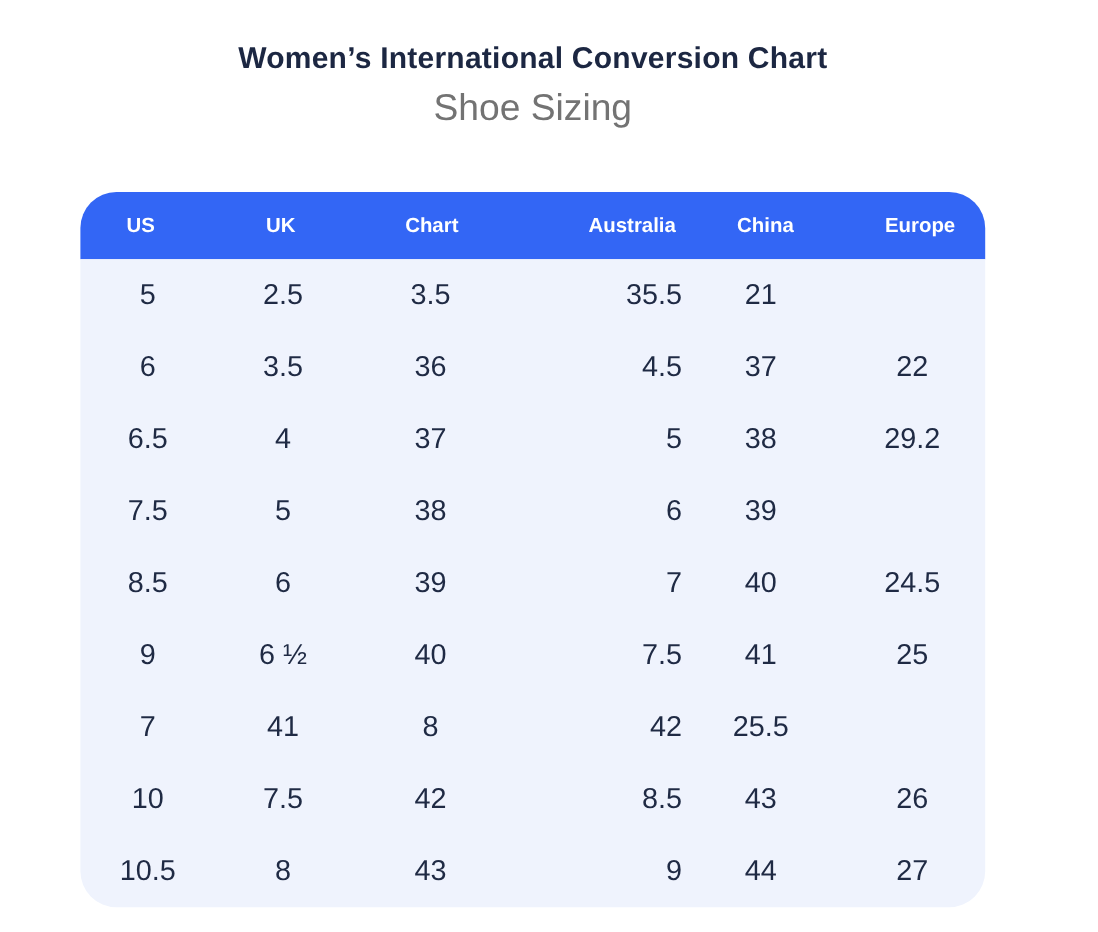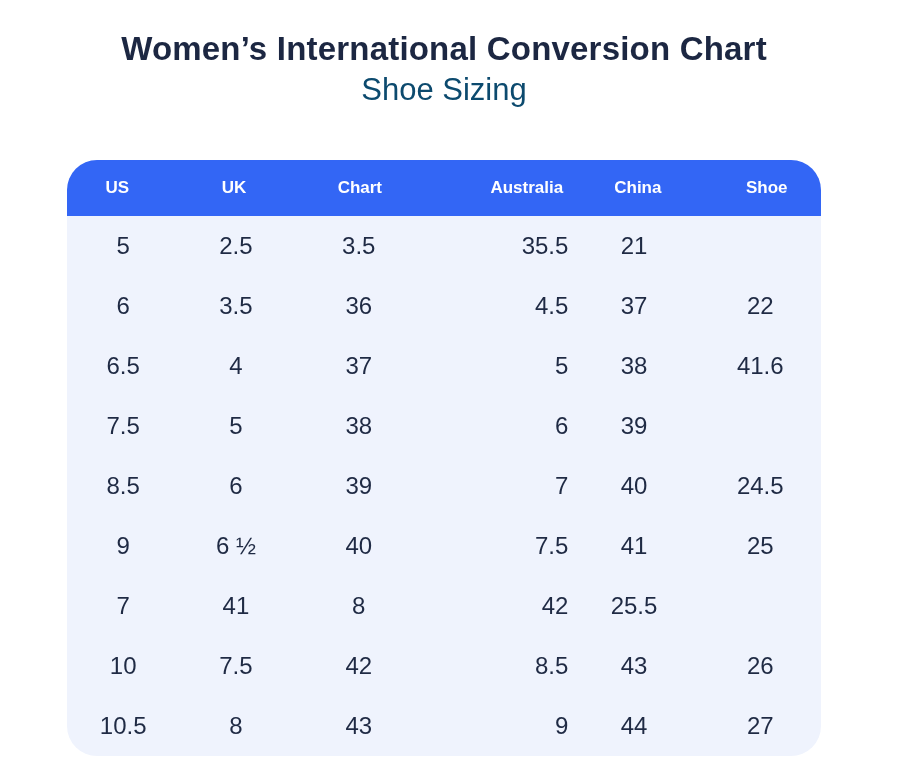--- a/index.html
+++ b/index.html
@@ -1,21 +1,21 @@
 <!DOCTYPE html>
 <html><head>
 <meta charset="utf-8">
 <style>
   html,body{margin:0;padding:0;background:#ffffff;}
   body{font-family:"Liberation Sans",sans-serif;-webkit-font-smoothing:antialiased;}
   .page{position:relative;width:915px;height:777px;background:#ffffff;overflow:hidden;}
 
   .titles{position:absolute;left:67px;top:28px;width:754px;text-align:center;}
-  .page-title{margin:0;font-size:33px;line-height:42px;font-weight:700;color:#1c2742;letter-spacing:.2px;}
-  .page-subtitle{margin:0;font-size:31px;line-height:40px;font-weight:400;color:#0c4a6e;}
+  .page-title{margin:0;font-size:25px;line-height:42px;font-weight:700;color:#1c2742;letter-spacing:.2px;}
+  .page-subtitle{margin:0;font-size:31px;line-height:40px;font-weight:400;color:#737373;}
 
   .card{position:absolute;left:67px;top:160px;width:754px;}
   .thead{display:flex;align-items:center;height:56px;background:#3366F5;border-radius:30px 30px 0 0;gap:16px;}
   .hcell{color:#ffffff;font-weight:700;font-size:17px;text-align:center;}
   .tbody{background:#EFF3FD;border-radius:0 0 30px 30px;}
   .trow{display:flex;align-items:center;height:60px;}
   .tcell{text-align:center;font-size:24px;color:#1F2A44;}
 
   .hcell:nth-child(1),.tcell:nth-child(1){width:14.9%;}
   .hcell:nth-child(2),.tcell:nth-child(2){width:15.0%;}
@@ -34,21 +34,21 @@
     <h2 class="page-subtitle">Shoe Sizing</h2>
   </div>
 
   <div class="card">
     <div class="thead">
       <div class="hcell">US</div>
       <div class="hcell">UK</div>
       <div class="hcell">Chart</div>
       <div class="hcell">Australia</div>
       <div class="hcell">China</div>
-      <div class="hcell">Shoe</div>
+      <div class="hcell">Europe</div>
     </div>
     <div class="tbody">
         <div class="trow">
           <div class="tcell">5</div>
           <div class="tcell">2.5</div>
           <div class="tcell">3.5</div>
           <div class="tcell">35.5</div>
           <div class="tcell">21</div>
         </div>
         <div class="trow">
@@ -58,21 +58,21 @@
           <div class="tcell">4.5</div>
           <div class="tcell">37</div>
           <div class="tcell">22</div>
         </div>
         <div class="trow">
           <div class="tcell">6.5</div>
           <div class="tcell">4</div>
           <div class="tcell">37</div>
           <div class="tcell">5</div>
           <div class="tcell">38</div>
-          <div class="tcell">41.6</div>
+          <div class="tcell">29.2</div>
         </div>
         <div class="trow">
           <div class="tcell">7.5</div>
           <div class="tcell">5</div>
           <div class="tcell">38</div>
           <div class="tcell">6</div>
           <div class="tcell">39</div>
         </div>
         <div class="trow">
           <div class="tcell">8.5</div>

